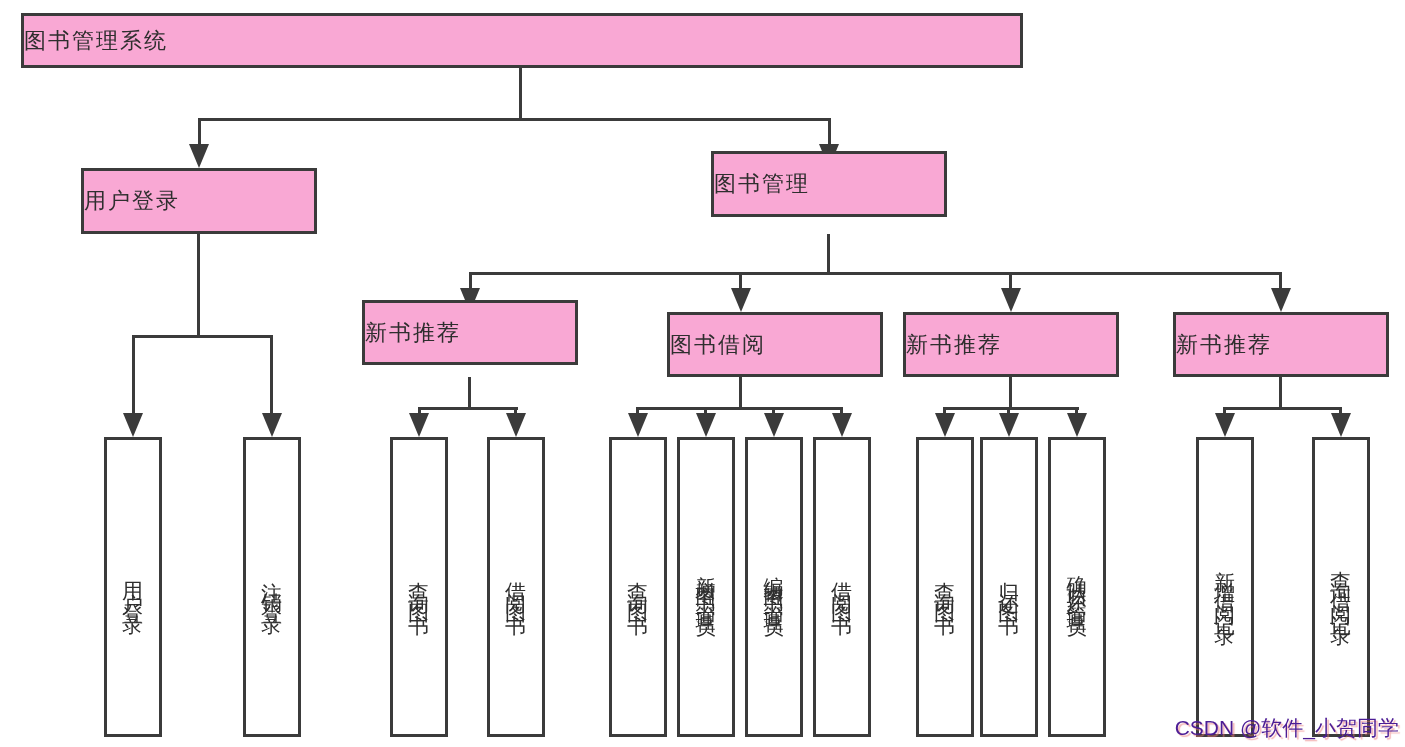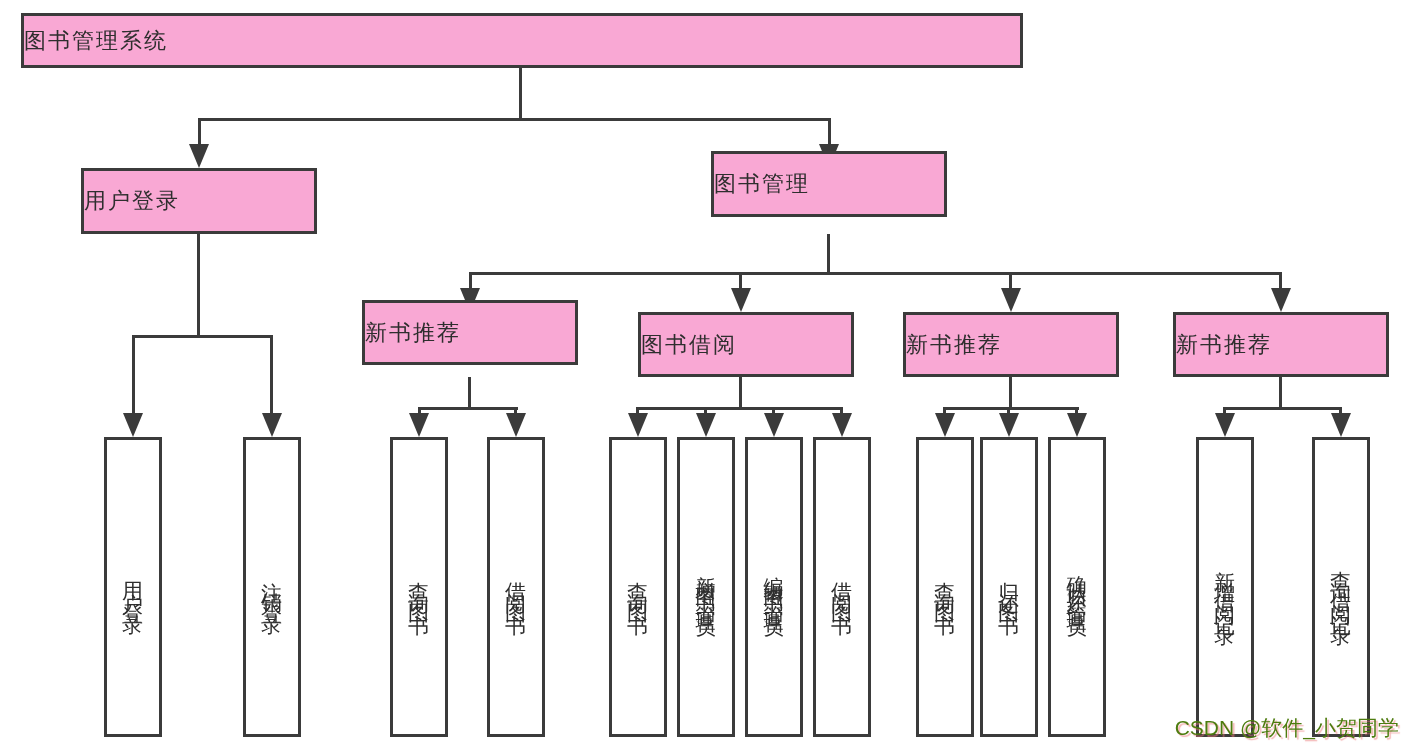--- a/index.html
+++ b/index.html
@@ -69,21 +69,21 @@
     height: 0;
     border-left: 10px solid transparent;
     border-right: 10px solid transparent;
     border-top: 24px solid #3b3b3b;
   }
   .watermark {
     position: absolute;
     right: 6px;
     bottom: 5px;
     font-size: 21px;
-    color: #4d7c0f;
+    color: #4c1d95;
     text-shadow: 2px 2px 1px rgba(235, 120, 120, 0.55);
     white-space: nowrap;
     z-index: 5;
   }
 </style>
 </head>
 <body>
 
 <div class="canvas">
 
@@ -119,21 +119,21 @@
   <div class="vline" style="left:739px; top:272px; height:18px;"></div>
   <div class="arrow" style="left:731px; top:288px;"></div>
   <div class="vline" style="left:1009px; top:272px; height:18px;"></div>
   <div class="arrow" style="left:1001px; top:288px;"></div>
   <div class="vline" style="left:1279px; top:272px; height:18px;"></div>
   <div class="arrow" style="left:1271px; top:288px;"></div>
 
   <div class="node" style="left:362px; top:300px; width:216px; height:65px;">
     <span class="label">新书推荐</span>
   </div>
-  <div class="node" style="left:638px; top:312px; width:216px; height:65px;">
+  <div class="node" style="left:667px; top:312px; width:216px; height:65px;">
     <span class="label">图书借阅</span>
   </div>
   <div class="node" style="left:903px; top:312px; width:216px; height:65px;">
     <span class="label">新书推荐</span>
   </div>
   <div class="node" style="left:1173px; top:312px; width:216px; height:65px;">
     <span class="label">新书推荐</span>
   </div>
 
   <div class="vline" style="left:468px; top:377px; height:32px;"></div>

